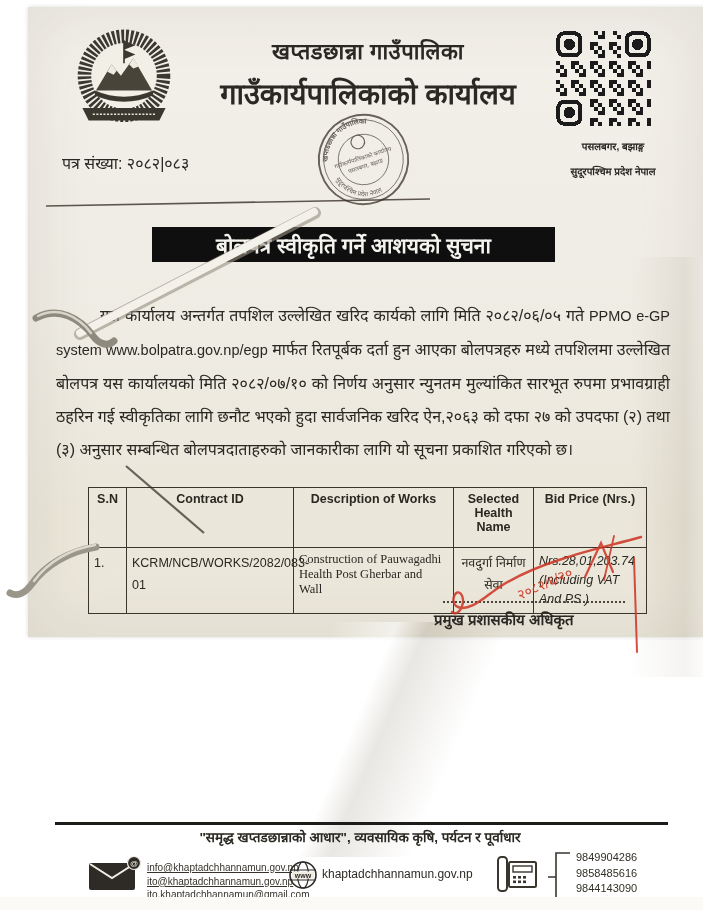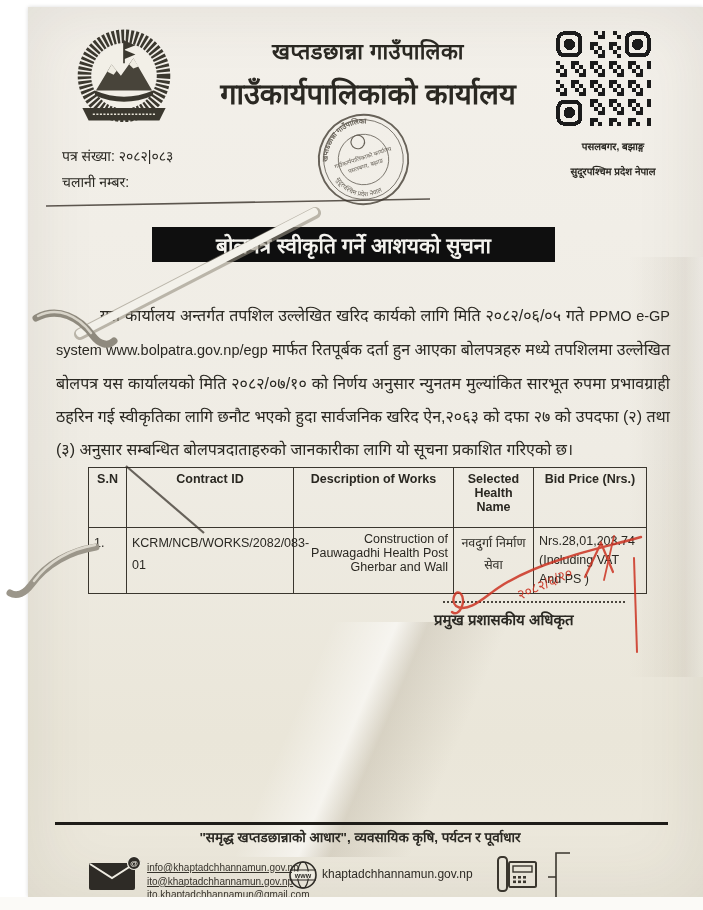--- a/index.html
+++ b/index.html
@@ -2,62 +2,62 @@
 <html><head>
 <meta charset="utf-8">
 <style>
   * { margin:0; padding:0; box-sizing:border-box; }
   html,body { width:703px; height:910px; }
   body {
     font-family:"Liberation Sans","DejaVu Sans",sans-serif;
     background:#ffffff; position:relative; overflow:hidden; color:#2a2822;
   }
   .paper {
-    position:absolute; left:28px; top:7px; width:675px; height:890px;
+    position:absolute; left:28px; top:7px; width:675px; height:630px;
     background:linear-gradient(180deg,#f3f0ea 0%,#efece4 50%,#eae6d9 82%,#ece8dc 100%);
     box-shadow:inset 0 0 70px rgba(70,58,35,.10), 0 0 4px rgba(0,0,0,.15);
   }
   .crease-fold {
     position:absolute; left:0; top:615px; width:703px; height:235px; pointer-events:none;
     background:linear-gradient(113deg, rgba(255,255,255,0) 38%, rgba(255,255,255,.55) 46%, rgba(120,106,82,.16) 50%, rgba(255,255,255,0) 60%);
   }
   .crease-right {
     position:absolute; left:600px; top:250px; width:103px; height:420px; pointer-events:none;
     background:linear-gradient(90deg, rgba(255,255,255,0) 0%, rgba(125,110,85,.08) 55%, rgba(255,255,255,.3) 80%, rgba(125,110,85,.10) 100%);
   }
   .pos { position:absolute; }
 
   
   .title-block { left:120px; top:28px; width:440px; text-align:center; }
   .muni { font-size:22px; font-weight:bold; letter-spacing:.5px; }
   .office { font-size:29px; font-weight:bold; margin-top:8px; }
-  .meta { left:34px; top:136px; font-size:14px; line-height:26px; }
+  .meta { left:34px; top:144px; font-size:16px; line-height:26px; }
   .addr { left:500px; top:127px; width:170px; text-align:center; font-size:10px; font-weight:600; line-height:25px; }
   .logo-box { left:44px; top:21px; width:104px; height:104px; }
   .qr-box { left:528px; top:24px; width:95px; height:95px; }
   .stamp-box { left:287px; top:104px; width:97px; height:97px; transform:rotate(-18deg); opacity:.82; }
 
   
   .banner { left:124px; top:220px; width:403px; height:35px; background:#0f0f0f;
     color:#f4f3ee; font-size:21px; font-weight:bold; display:flex; align-items:center; justify-content:center; }
   .pubdate { left:125px; top:262px; width:400px; text-align:center; font-size:15.5px; font-weight:600; }
   .body-para { left:28px; top:292px; width:614px; font-size:16px; line-height:33px;
     text-align:justify; text-indent:44px; }
   .body-para .latin { font-size:14.5px; }
   .body-para .lnk { }
 
   
-  .tbl { left:60px; top:460px; width:558px; border-collapse:collapse; table-layout:fixed; }
+  .tbl { left:60px; top:480px; width:558px; border-collapse:collapse; table-layout:fixed; }
   .tbl th,.tbl td { border:1.4px solid #3a362e; vertical-align:top; padding:4px 5px; }
   .tbl th { font-size:12.5px; font-weight:bold; height:60px; text-align:center; }
   .tbl td { height:58px; font-size:12.5px; }
   .col-sn{width:38px;} .col-cid{width:167px;} .col-desc{width:160px;} .col-bid{width:80px;} .col-price{width:113px;}
-  .cell-desc { font-family:Liberation Sans, sans-serif; font-size:11.5px; text-align:right; padding-top:10px; }
+  .cell-desc { font-family:Liberation Serif, serif; font-size:11.5px; text-align:left; padding-top:10px; }
   .cell-bidder { font-size:13px; text-align:center; padding-top:8px; line-height:22px;margin-left:10px; }
-  .cell-price { font-size:12.5px; line-height:19px; padding-top:8px; }
+  .cell-price { font-size:12.5px; line-height:19px; padding-top:8px;font-style:italic; }
   .cell-cid { padding-top:10px; line-height:22px; }
 
   
   .sig-dots { left:415px; top:574px; width:182px; height:22px; border-bottom:2.5px dotted #4a463e; }
   .sig-title { left:406px; top:602px; width:190px; text-align:left; font-size:15px; font-weight:bold; }
 
   
   .foot-rule { left:27px; top:815px; width:613px; height:2.5px; background:#1e1c18; }
   .tagline { left:82px; top:821px; width:500px; text-align:center; font-size:13.5px; font-weight:bold; }
   .emails { left:119px; top:845px; font-size:10px; line-height:13.5px; color:#37332c;margin-top:9px; }
@@ -273,21 +273,20 @@
       <text font-size="6.5" fill="#4a443a">
         <textPath href="#arcB" startOffset="6%">सुदूरपश्चिम प्रदेश नेपाल</textPath>
       </text>
       <text x="50" y="50" font-size="6" fill="#4a443a" text-anchor="middle">गाउँकार्यपालिकाको कार्यालय</text>
       <text x="50" y="59" font-size="6" fill="#4a443a" text-anchor="middle">पसलबगर, बझाङ</text>
     </svg>
   </div>
 
   <div class="pos meta">
     <div>पत्र संख्या: २०८२|०८३</div>
-    <div>चलानी नम्बर:</div>
   </div>
 
   <div class="pos addr">
     <div>पसलबगर, बझाङ्ग</div>
     <div>सुदूरपश्चिम प्रदेश नेपाल</div>
   </div>
 
   <div class="pos banner">
     <span>बोलपत्र स्वीकृति गर्ने आशयको सुचना</span>
   </div>
@@ -371,20 +370,25 @@
           <rect x="22" y="28.5" width="3" height="2.6"></rect>
           <rect x="27" y="28.5" width="3" height="2.6"></rect>
       </g>
     </svg>
   </div>
   <div class="pos bracket-box">
     <svg viewBox="0 0 24 54" width="24" height="54">
       <path d="M22 3 H8 V51 H22 M8 27 H0" fill="none" stroke="#3a362e" stroke-width="1.6"></path>
     </svg>
   </div>
+  <div class="pos phones">
+    <div>9849904286</div>
+    <div>9858485616</div>
+    <div>9844143090</div>
+  </div>
 </div>
 
 <svg class="overlay" viewBox="0 0 703 910" width="703" height="910">
 
   <path d="M46 206 L430 199" stroke="rgba(55,48,40,.8)" stroke-width="1.6" fill="none"></path>
 
   <g>
     <path d="M80 334 L315 213" stroke="rgba(150,143,128,.6)" stroke-width="12" stroke-linecap="round" fill="none"></path>
     <path d="M80 333 L314 212" stroke="#f3f1ea" stroke-width="8" stroke-linecap="round" fill="none"></path>
     <path d="M36 318 C58 306 80 318 93 336 C99 344 108 347 114 341" stroke="#8f8a7e" stroke-width="7" fill="none" stroke-linecap="round"></path>

